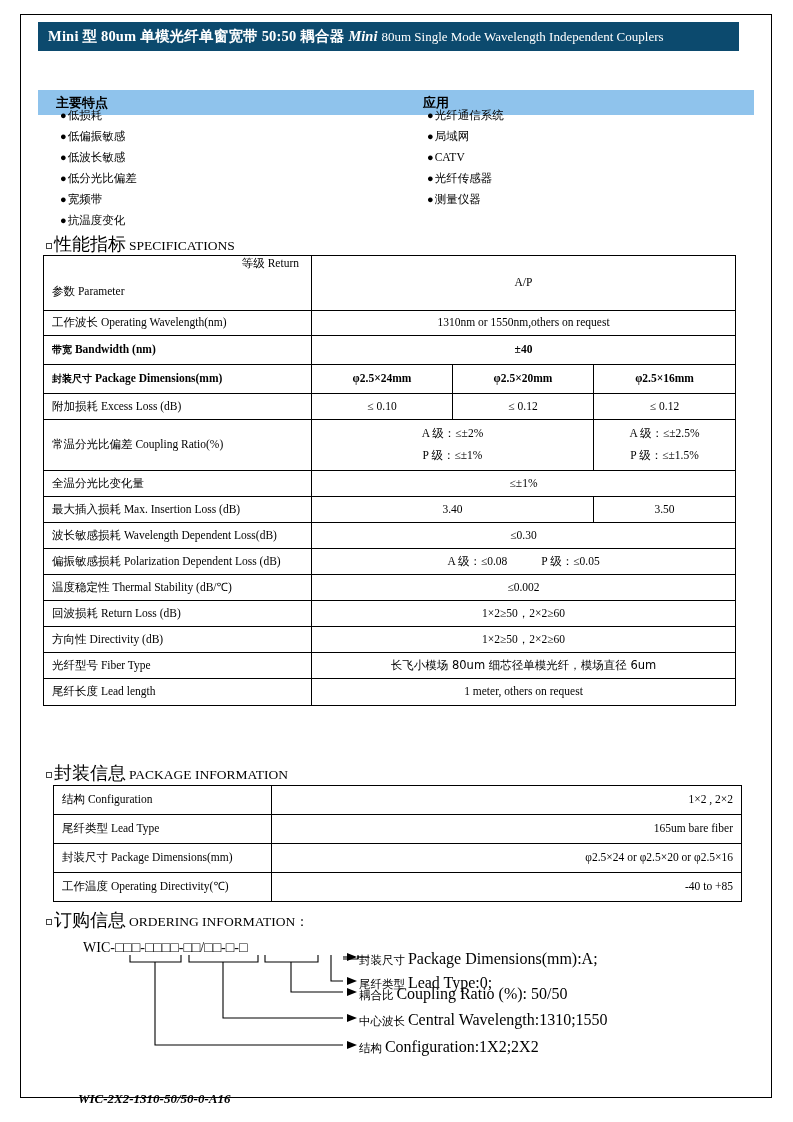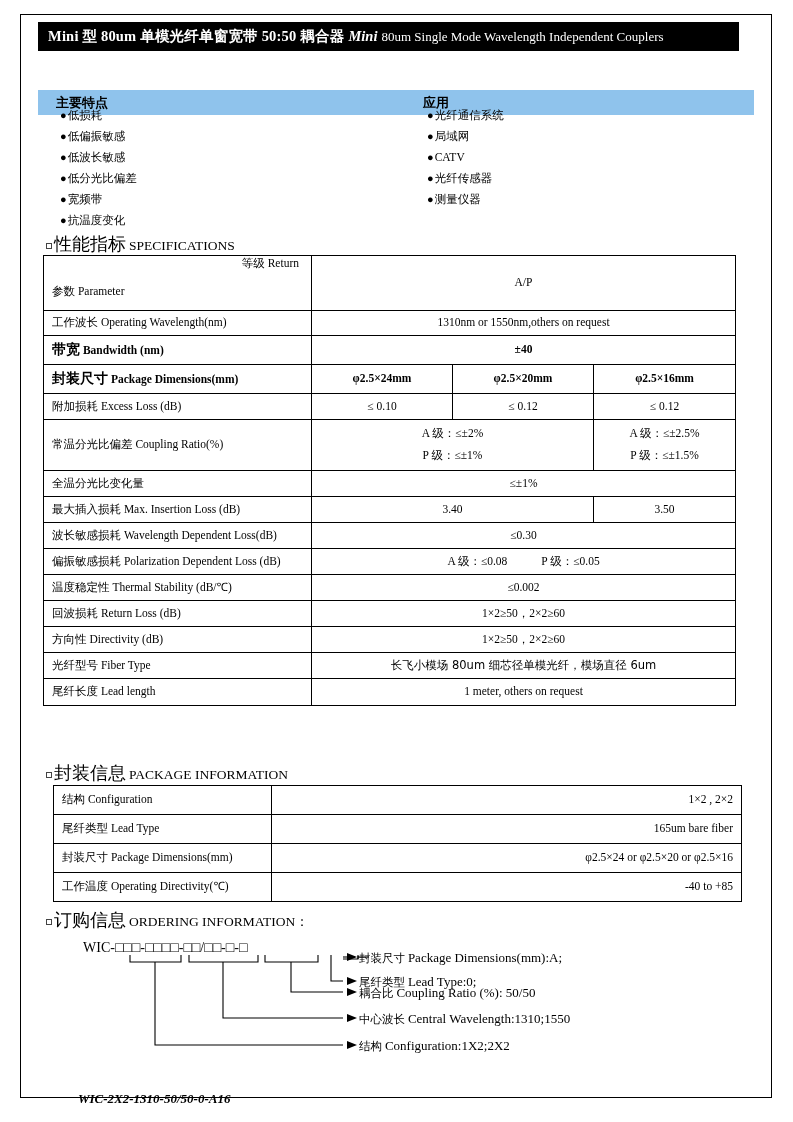--- a/index.html
+++ b/index.html
@@ -26,21 +26,21 @@
     box-sizing: border-box;
   }
 
   
   .title-bar {
     position: absolute;
     left: 17px;
     top: 7px;
     width: 701px;
     height: 29px;
-    background: #000000;
+    background: #0c4a6e;
     color: #ffffff;
     display: flex;
     align-items: center;
     padding-left: 10px;
     box-sizing: border-box;
     white-space: nowrap;
   }
   .title-cn {
     font-size: 14.5px;
     font-weight: bold;
@@ -131,21 +131,21 @@
   table.grid td {
     border: 1px solid #000;
     padding: 0 8px;
     vertical-align: middle;
     line-height: 1.35;
   }
   td.lbl { text-align: left; }
   td.val { text-align: center; }
   td.val-left { text-align: right; padding-left: 10px; }
   .cn { font-family: "DejaVu Sans", "Liberation Sans", sans-serif; font-size: 11.5px; }
-  .bcn { font-family: Liberation Serif, serif; font-size: 14px; font-weight: bold; }
+  .bcn { font-family: Liberation Serif, serif; font-size: 10px; font-weight: bold; }
   .en { font-family: "Liberation Serif", serif; font-size: 11.5px; }
   .ben { font-family: "Liberation Serif", serif; font-size: 11.5px; font-weight: bold; }
   .two-line span { display: block; }
   .two-line .ln1 { margin-bottom: 6px; }
   .grade-cell {
     position: relative;
     height: 100%;
   }
   .grade-top {
     text-align: right;
@@ -177,21 +177,21 @@
     font-family: "Liberation Serif", serif;
     letter-spacing: 0px;
     white-space: nowrap;
   }
   .ann {
     position: absolute;
     font-size: 11.5px;
     white-space: nowrap;
   }
   .ann .cn { font-size: 11.5px; }
-  .ann .en { font-size: 13px; }
+  .ann .en { font-size: 16px; }
 
   .example-head {
     position: absolute;
     left: 25px;
     top: 1053px;
   }
   .example-val {
     position: absolute;
     left: 57px;
     top: 1076px;

